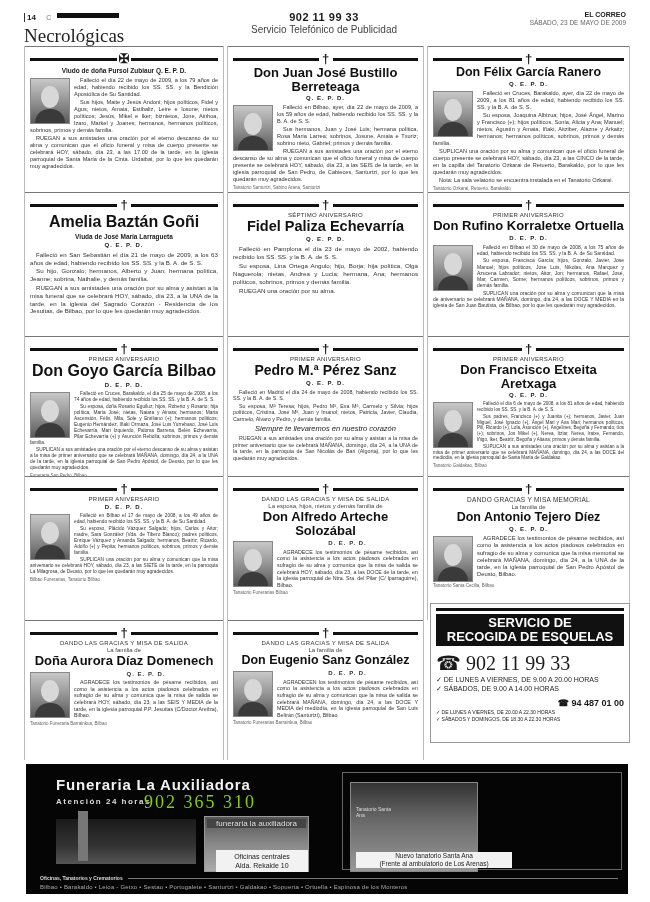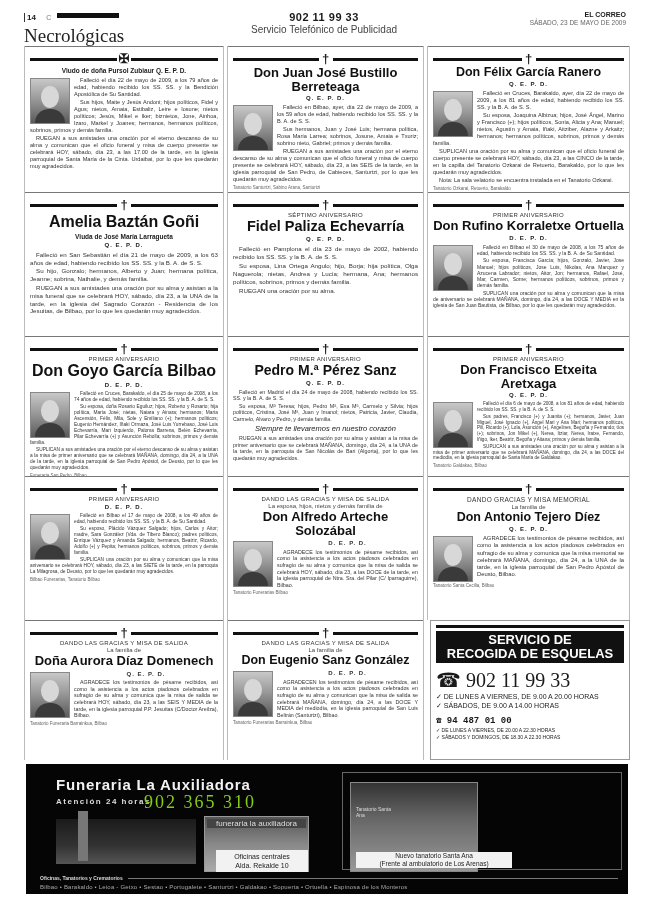--- a/index.html
+++ b/index.html
@@ -36,21 +36,21 @@
   .photo::before { content: ""; position: absolute; left: 10px; top: 7px; width: 18px; height: 22px; border-radius: 50%; background: #d8d8d8; }
   .photo::after { content: ""; position: absolute; left: 4px; bottom: 0; width: 30px; height: 14px; border-radius: 14px 14px 0 0; background: #3a3a3a; }
   .quote { text-align: center; font-style: italic; font-size: 7.5px; margin: 2px 0; color: #222; }
   .footer { font-size: 4.5px; color: #666; margin-top: 2px; clear: both; }
 
   .ad-box { position: absolute; left: 406px; top: 574px; width: 200px; height: 140px; border: 1px solid #999; padding: 4px 5px; }
   .ad-box .topbar { height: 3px; background: #111; margin-bottom: 3px; }
   .ad-title { background: #111; color: #fff; text-align: center; font-weight: bold; font-size: 13px; line-height: 14px; padding: 2px 0; }
   .ad-phone { text-align: left; font-weight: normal; font-size: 20px; margin-top: 5px; font-family: "Liberation Serif", serif; }
   .ad-line { font-size: 7px; color: #222; margin-top: 1px; }
-  .ad-phone2 { text-align: left; font-weight: bold; font-size: 9px; margin-top: 5px; font-family: Liberation Mono, monospace; }
+  .ad-phone2 { text-align: right; font-weight: bold; font-size: 9px; margin-top: 5px; font-family: Liberation Sans, sans-serif; }
   .ad-line-sm { font-size: 5px; color: #222; margin-top: 1px; }
 
   .banner { position: absolute; left: 26px; top: 764px; width: 602px; height: 130px; background: #050505; color: #eee; overflow: hidden; }
   .b-title { position: absolute; left: 30px; top: 12px; font-size: 15px; font-weight: bold; letter-spacing: 0.8px; color: #f2f2f2; }
   .b-att { position: absolute; left: 30px; top: 33px; font-size: 8px; font-weight: bold; letter-spacing: 1.5px; color: #ddd; }
   .b-phone { position: absolute; left: 118px; top: 28px; font-size: 18px; letter-spacing: 2px; color: #84cc16; font-family: Liberation Serif, serif; }
   .b-building { position: absolute; left: 30px; top: 55px; width: 140px; height: 45px; background: linear-gradient(180deg, #1b1b1b, #333 60%, #555); }
   .b-building::before { content: ""; position: absolute; left: 22px; top: -8px; width: 10px; height: 50px; background: #777; }
   .b-office-photo { position: absolute; left: 178px; top: 52px; width: 105px; height: 56px; background: linear-gradient(180deg, #555, #888 50%, #aaa); border: 1px solid #999; }
   .b-office-photo .store { position: absolute; left: 2px; top: 2px; right: 2px; font-size: 8px; color: #ddd; text-align: center; background: #444; }
@@ -335,21 +335,21 @@
     <div class="name" style="font-size:12.5px;">Don Eugenio Sanz González</div>
     <div class="body" style="font-size:5.3px;line-height:6.6px;">
       <div class="photo"></div>
       <div class="qepd" style="margin-bottom:2px;">D. E. P. D.</div>
       <p>AGRADECEN los testimonios de pésame recibidos, así como la asistencia a los actos piadosos celebrados en sufragio de su alma y comunican que la misa de salida se celebrará MAÑANA, domingo, día 24, a las DOCE Y MEDIA del mediodía, en la iglesia parroquial de San Luis Beltrán (Santurtzi), Bilbao.</p>
     </div>
     <div class="footer">Tanatorio Funerarias Barrainkua, Bilbao</div>
   </div>
 </div>
 
-<div class="ad-box" style="left:430px;top:620px;">
+<div class="ad-box" style="left:430px;top:603px;">
   <div class="topbar"></div>
   <div class="ad-title">
     <div>SERVICIO DE</div>
     <div>RECOGIDA DE ESQUELAS</div>
   </div>
   <div class="ad-phone"><span>☎ </span><span>902 11 99 33</span></div>
   <div class="ad-line">✓ DE LUNES A VIERNES, DE 9.00 A 20.00 HORAS</div>
   <div class="ad-line">✓ SÁBADOS, DE 9.00 A 14.00 HORAS</div>
   <div class="ad-phone2"><span>☎ </span><span>94 487 01 00</span></div>
   <div class="ad-line-sm">✓ DE LUNES A VIERNES, DE 20.00 A 22.30 HORAS</div>

